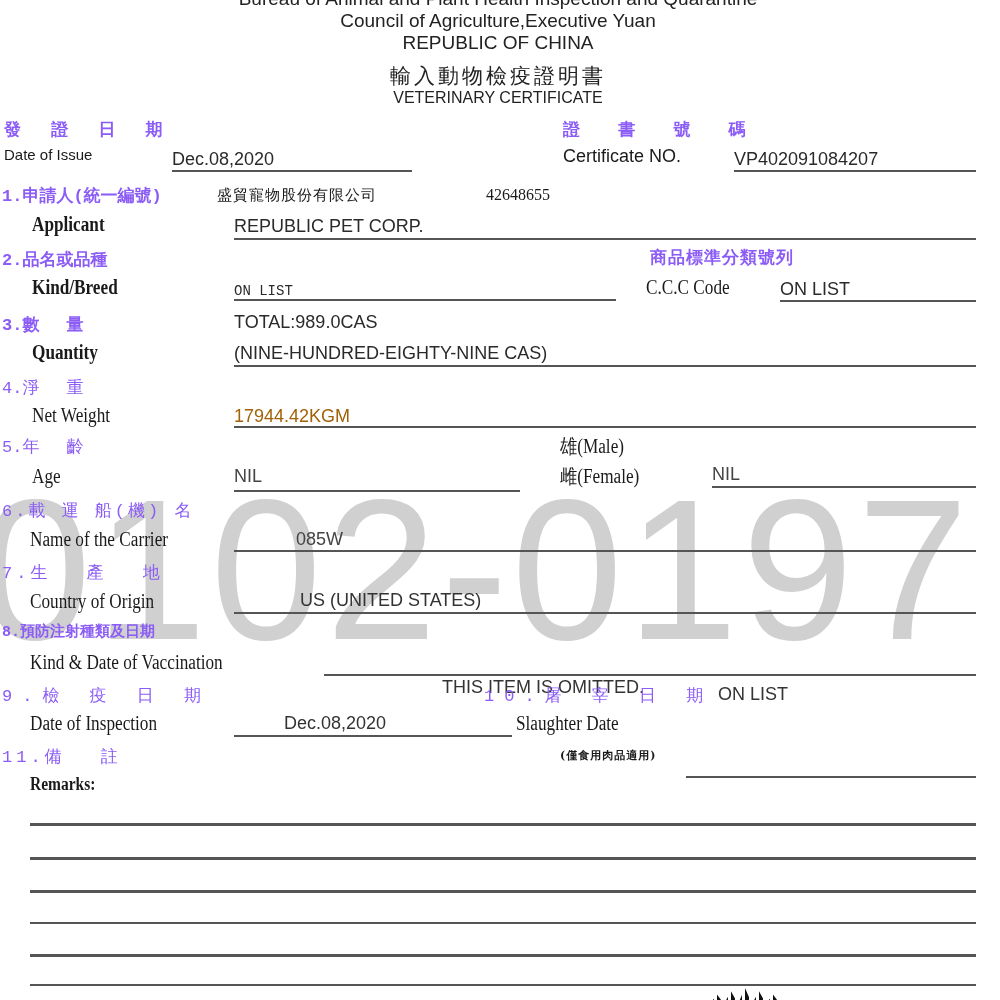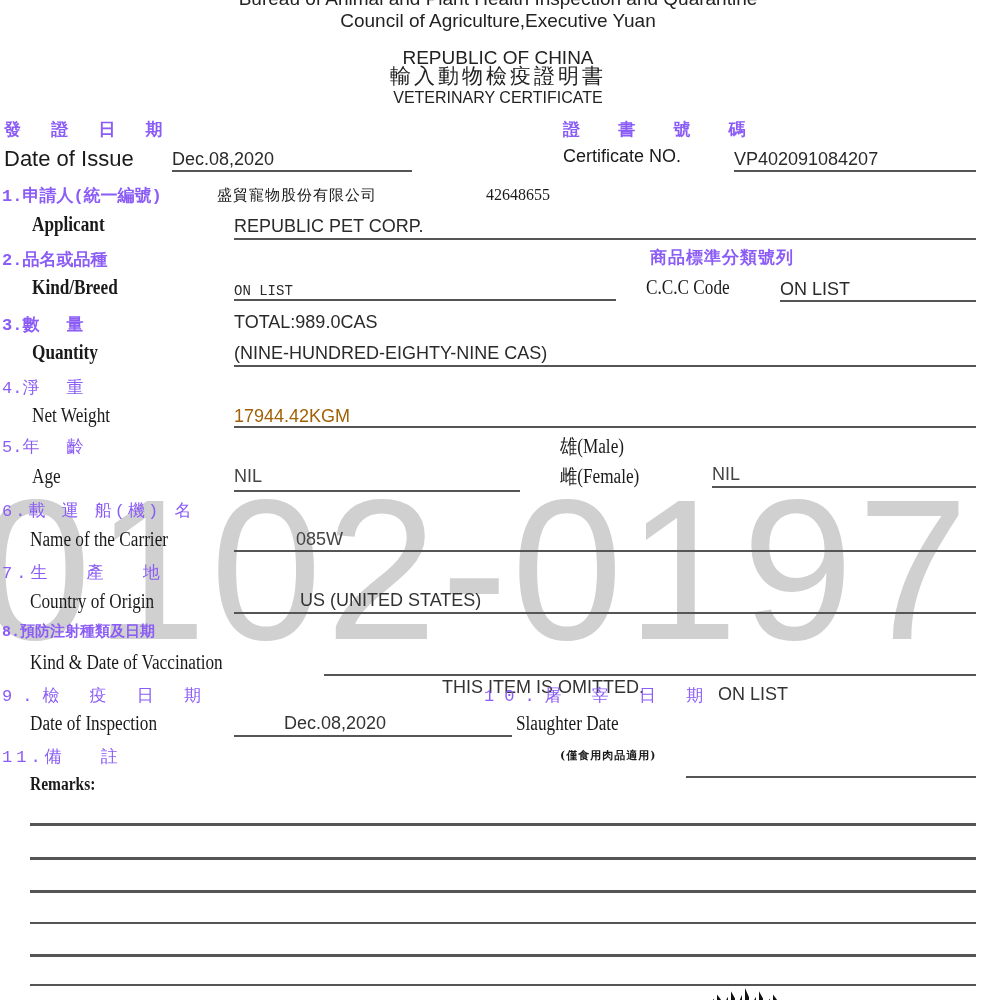--- a/index.html
+++ b/index.html
@@ -22,28 +22,28 @@
     .small { font-size: 11px; font-family: "DejaVu Serif", serif; font-weight: bold; letter-spacing: 1px; }
     .seal { position: absolute; left: 710px; top: 988px; width: 70px; height: 16px;
       background: repeating-linear-gradient(90deg, #111 0 4px, transparent 4px 7px);
       clip-path: polygon(0 100%, 10% 40%, 20% 100%, 30% 20%, 40% 100%, 50% 0, 60% 100%, 70% 20%, 80% 100%, 90% 40%, 100% 100%); }
   </style>
 </head>
 <body>
 
 <div class="abs sans hdr" style="top:-12px;">Bureau of Animal and Plant Health Inspection and Quarantine</div>
 <div class="abs sans hdr" style="top:10px;">Council of Agriculture,Executive Yuan</div>
-<div class="abs sans hdr" style="top:47px;text-align:center;">REPUBLIC OF CHINA</div>
+<div class="abs sans hdr" style="top:32px;text-align:center;">REPUBLIC OF CHINA</div>
 <div class="abs hdr" style="top:62px; font-family:'DejaVu Serif', serif; font-size:21px; letter-spacing:3px;">輸入動物檢疫證明書</div>
 <div class="abs sans hdr" style="top:89px; font-size:16px;">VETERINARY CERTIFICATE</div>
 
 <div class="watermark">0102-0197</div>
 
 <div class="abs zh" style="left:4px; top:118px; letter-spacing:10px;">發 證 日 期</div>
-<div class="abs sans" style="left:4px; top:146px; font-size:22px;">Date of Issue</div>
+<div class="abs sans" style="left:4px; top:146px; font-size:15px;">Date of Issue</div>
 <div class="abs val" style="left:172px; top:149px;">Dec.08,2020</div>
 <div class="line" style="left:172px; top:170px; width:240px;"></div>
 
 <div class="abs zh" style="left:563px; top:118px; letter-spacing:14px;">證 書 號 碼</div>
 <div class="abs sans" style="left:563px; top:146px; font-size:18px;">Certificate NO.</div>
 <div class="abs val" style="left:734px; top:149px;">VP402091084207</div>
 <div class="line" style="left:734px; top:170px; width:242px;"></div>
 
 <div class="abs zh" style="left:2px; top:184px; letter-spacing:0;">1.申請人(統一編號)</div>
 <div class="abs serif" style="left:217px; top:186px; font-size:15px; letter-spacing:1px;">盛貿寵物股份有限公司</div>

